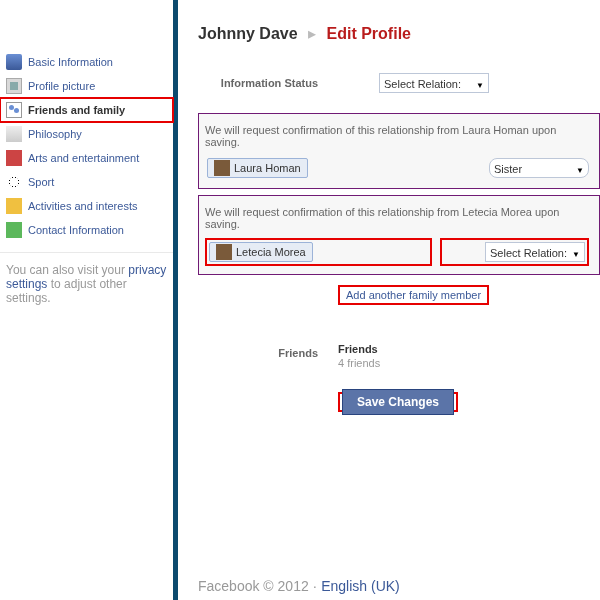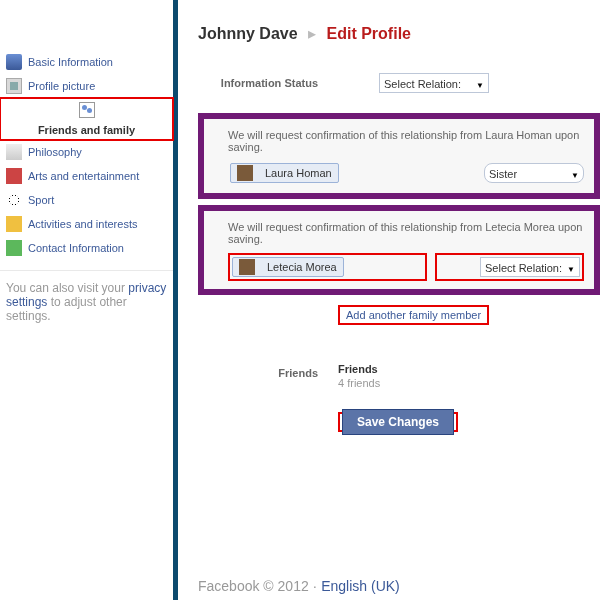--- a/index.html
+++ b/index.html
@@ -5,35 +5,35 @@
 * { margin: 0; padding: 0; box-sizing: border-box; }
 body { font-family: "lucida grande", tahoma, verdana, arial, sans-serif; font-size: 11px; color: #333; background: #fff; width: 600px; height: 600px; overflow: hidden; }
 .layout { display: flex; height: 100%; }
 .sidebar { width: 178px; border-right: 5px solid #0c4a6e; padding-top: 50px; background: #fff; }
 .sidebar ul { list-style: none; }
 .sidebar li { padding: 4px 6px; display: flex; align-items: center; gap: 6px; cursor: pointer; color: #3b5998; }
 .sidebar li.active { background: #fff; font-weight: bold; color: #333; }
 .sidebar li .icon { width: 16px; height: 16px; display: inline-block; flex-shrink: 0; }
 .sidebar-note { padding: 10px 6px; color: #999; font-size: 12px; margin-top: 10px; border-top: 1px solid #e9e9e9; }
 .sidebar-note a { color: #3b5998; text-decoration: none; }
-.highlight-red { outline: 2px solid #e60000; outline-offset: -1px; flex-direction: column; }
+.highlight-red { outline: 2px solid #e60000; outline-offset: -1px; }
 .main { flex: 1; padding: 24px 0 10px 20px; background: #fff; position: relative; }
 .breadcrumb { font-size: 16px; font-weight: bold; color: #333; margin-bottom: 30px; }
 .breadcrumb .sep { color: #bbb; margin: 0 6px; font-weight: normal; }
 .breadcrumb .current { color: #b91c1c; }
 .section-row { display: flex; margin-bottom: 20px; }
 .section-label { width: 140px; text-align: right; padding-right: 20px; color: #666; font-weight: bold; padding-top: 4px; }
 .section-body { flex: 1; }
 select, .fake-select { font-family: inherit; font-size: 11px; border: 1px solid #bdc7d8; background: #fff; padding: 2px 4px; height: 20px; }
 .fake-select { display: inline-flex; align-items: flex-end; justify-content: space-between; min-width: 100px; cursor: pointer; position: relative; margin-left: 41px; }
 .fake-select .arrow { font-size: 8px; color: #000; }
-.family-block { border: 6px solid #701a75; background: #f7f7f7; padding: 10px 10px 8px 24px; margin-bottom: 6px; }
+.family-block { border: 1px solid #701a75; background: #f7f7f7; padding: 10px 10px 8px 6px; margin-bottom: 6px; }
 .family-msg { color: #666; margin-bottom: 8px; }
 .family-row { display: flex; align-items: center; gap: 8px; }
-.name-pill { display: inline-flex; align-items: center; gap: 12px; background: #e6ecf5; border: 1px solid #9cb3d8; padding: 2px 6px; border-radius: 2px; height: 20px; }
+.name-pill { display: inline-flex; align-items: center; gap: 4px; background: #e6ecf5; border: 1px solid #9cb3d8; padding: 2px 6px; border-radius: 2px; height: 20px; }
 .name-pill .thumb { width: 16px; height: 16px; background: #7a5a3a; display: inline-block; }
 .add-link { color: #3b5998; text-decoration: none; cursor: pointer; display: inline-block; padding: 2px 4px; }
 .friends-sub { color: #999; margin-top: 2px; }
 .save-btn { background: #5b74a8; color: #fff; border: 1px solid #29447e; font-weight: bold; padding: 5px 14px; font-size: 12px; cursor: pointer; }
 .footer { position: absolute; bottom: 6px; left: 20px; color: #999; font-size: 14px; }
 .footer a { color: #3b5998; text-decoration: none; }
 
 
 .ico-basic{background:linear-gradient(#6a8fd4,#3b5998);border-radius:2px}
 .ico-photo{background:#d9d9d9;border:1px solid #aaa;position:relative}

